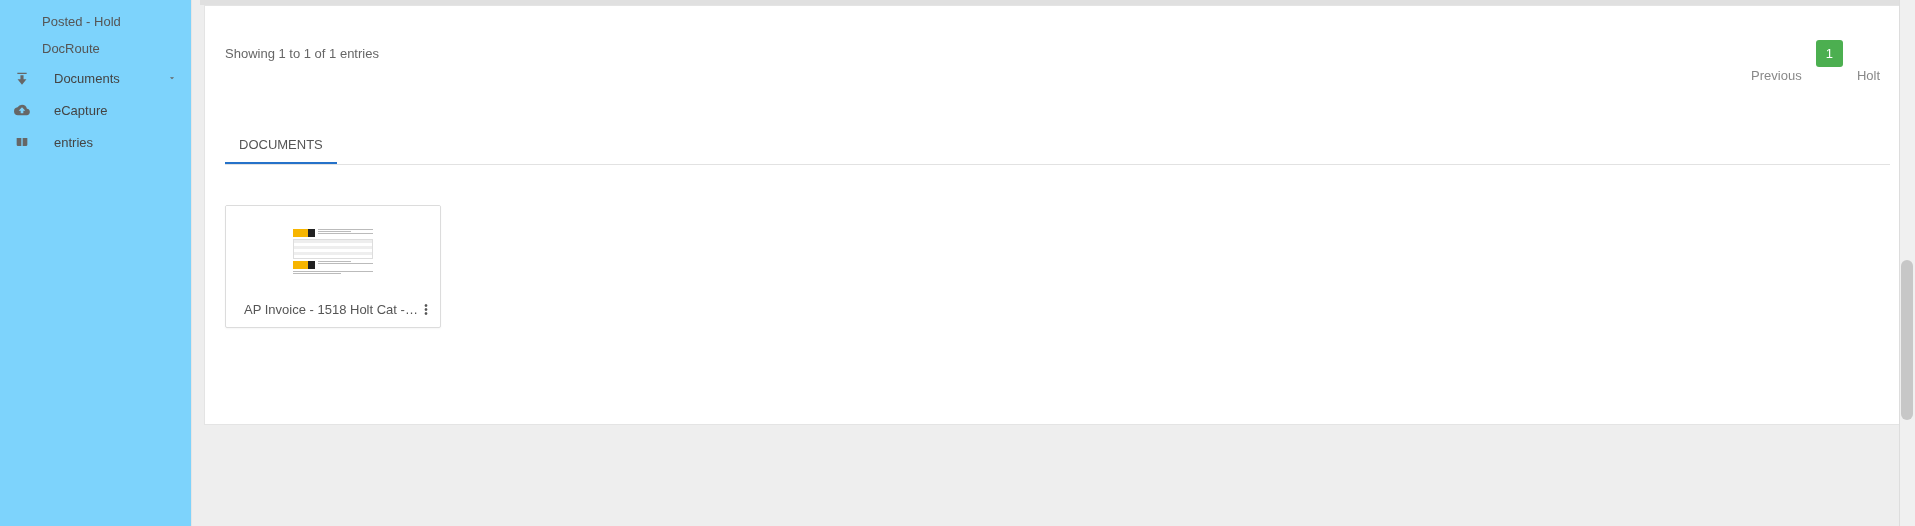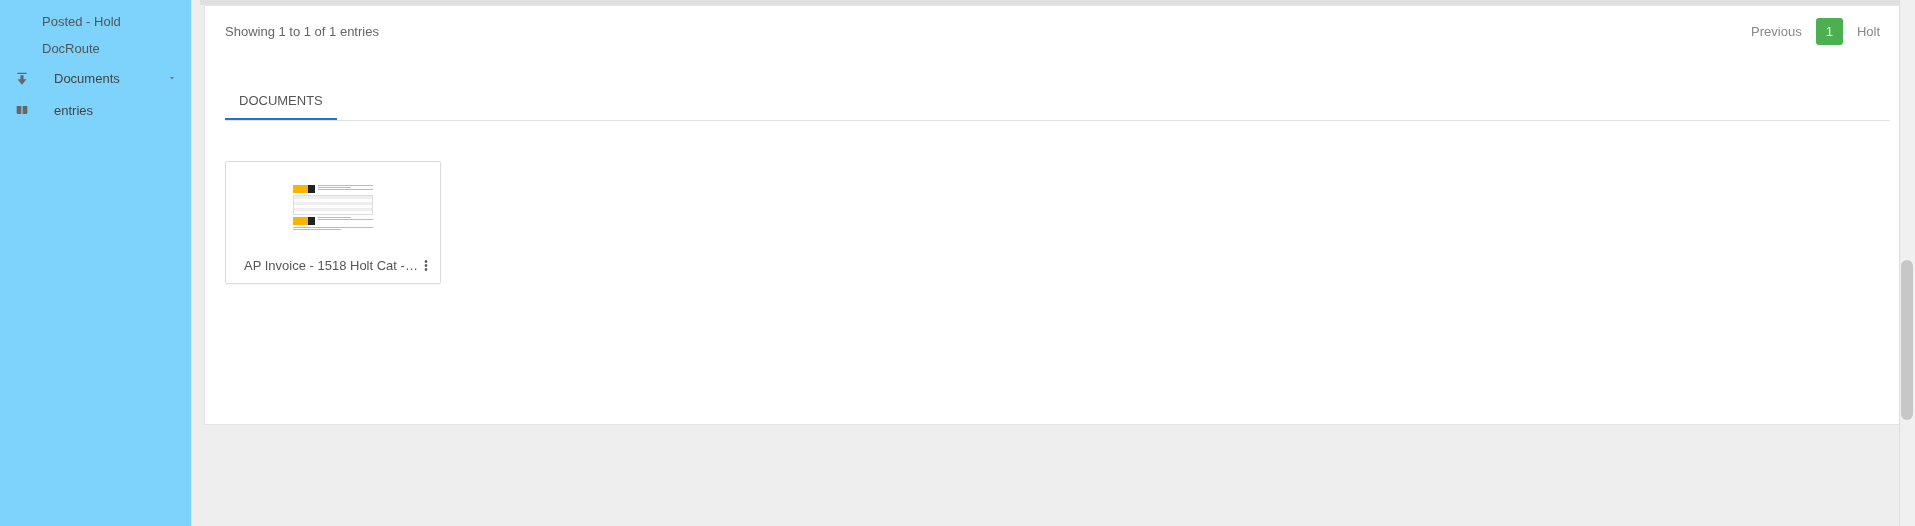--- a/index.html
+++ b/index.html
@@ -78,20 +78,21 @@
   .pagination {
     display: flex;
     align-items: center;
     gap: 4px;
   }
   .page-link {
     padding: 6px 10px;
     font-size: 13px;
     color: #888;
     cursor: pointer;
+    margin-top: 44px;
   }
   .page-current {
     background: #4caf50;
     color: #fff;
     border-radius: 3px;
     padding: 6px 10px;
     font-size: 13px;
   }
   .tabs-row {
     border-bottom: 1px solid #e2e2e2;
@@ -202,20 +203,26 @@
       <svg class="nav-icon" viewBox="0 0 24 24">
           <path d="M5 20h14v-2H5v2zm7-18L5.33 10h4.34v6h4.66v-6h4.34L12 2z" transform="rotate(180 12 12)"></path>
         </svg>
       <span class="nav-label">Documents</span>
       <svg class="chevron" viewBox="0 0 24 24">
           <path d="M7 10l5 5 5-5z"></path>
         </svg>
     </div>
 
 
+    <div class="nav-item">
+      <svg class="nav-icon" viewBox="0 0 24 24">
+          <path d="M19.35 10.04A7.49 7.49 0 0 0 12 4a7.5 7.5 0 0 0-6.65 4.04A6 6 0 0 0 6 20h13a5 5 0 0 0 .35-9.96zM14 13v4h-4v-4H7l5-5 5 5h-3z"></path>
+        </svg>
+      <span class="nav-label">eCapture</span>
+    </div>
 
     <div class="nav-item">
       <svg class="nav-icon" viewBox="0 0 24 24">
           <path d="M4 6h7v12H6a2 2 0 0 1-2-2V6zm9 0h7v10a2 2 0 0 1-2 2h-5V6z"></path>
         </svg>
       <span class="nav-label">entries</span>
     </div>
   </div>
 
   <div class="main">

